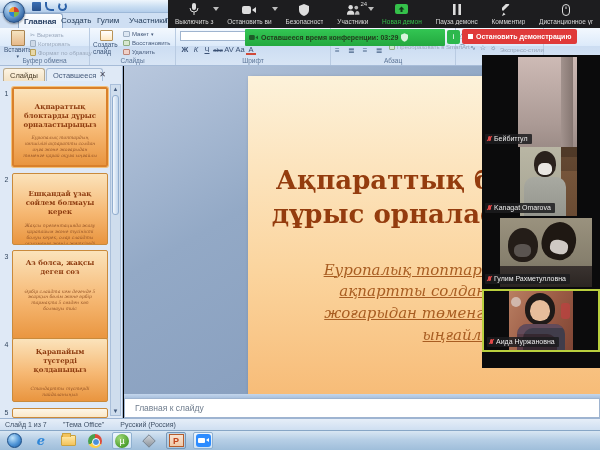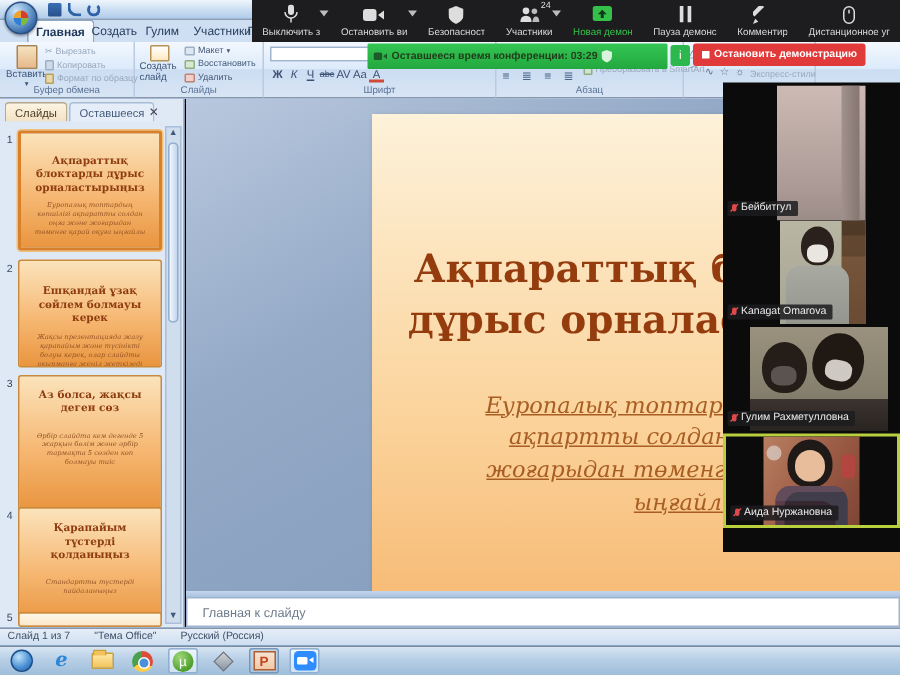--- a/index.html
+++ b/index.html
@@ -239,21 +239,21 @@
       <div class="tbody" style="margin-top:7px;">Жақсы презентацияда жазу қарапайым және түсінікті болуы керек, олар слайдты оқырманға жеңіл жеткізеді</div>
     </div>
 
     <div class="tnum" style="top:187px;">3</div>
     <div class="thumb" style="top:184px; height:90px;">
       <div class="ttitle" style="margin-top:8px;">Аз болса, жақсы деген сөз</div>
       <div class="tbody" style="margin-top:12px;">Әрбір слайдта кем дегенде 5 жарқын бөлім және әрбір тармақта 5 сөзден көп болмауы тиіс</div>
     </div>
 
     <div class="tnum" style="top:275px;">4</div>
-    <div class="thumb" style="top:272px; height:79px;">
+    <div class="thumb" style="top:272px; height:64px;">
       <div class="ttitle" style="margin-top:9px;">Қарапайым түстерді қолданыңыз</div>
       <div class="tbody" style="margin-top:12px;">Стандартты түстерді пайдаланыңыз</div>
     </div>
 
     <div class="tnum sl-num5" style="top:343px; position:absolute;">5</div>
     <div class="thumb" style="top:342px; height:10px; background:linear-gradient(#fdf6e8,#fbe8c8);"></div>
 
     <div class="pscroll">
       <div class="parrow" style="top:1px;">▲</div>
       <div class="pthumb"></div>

